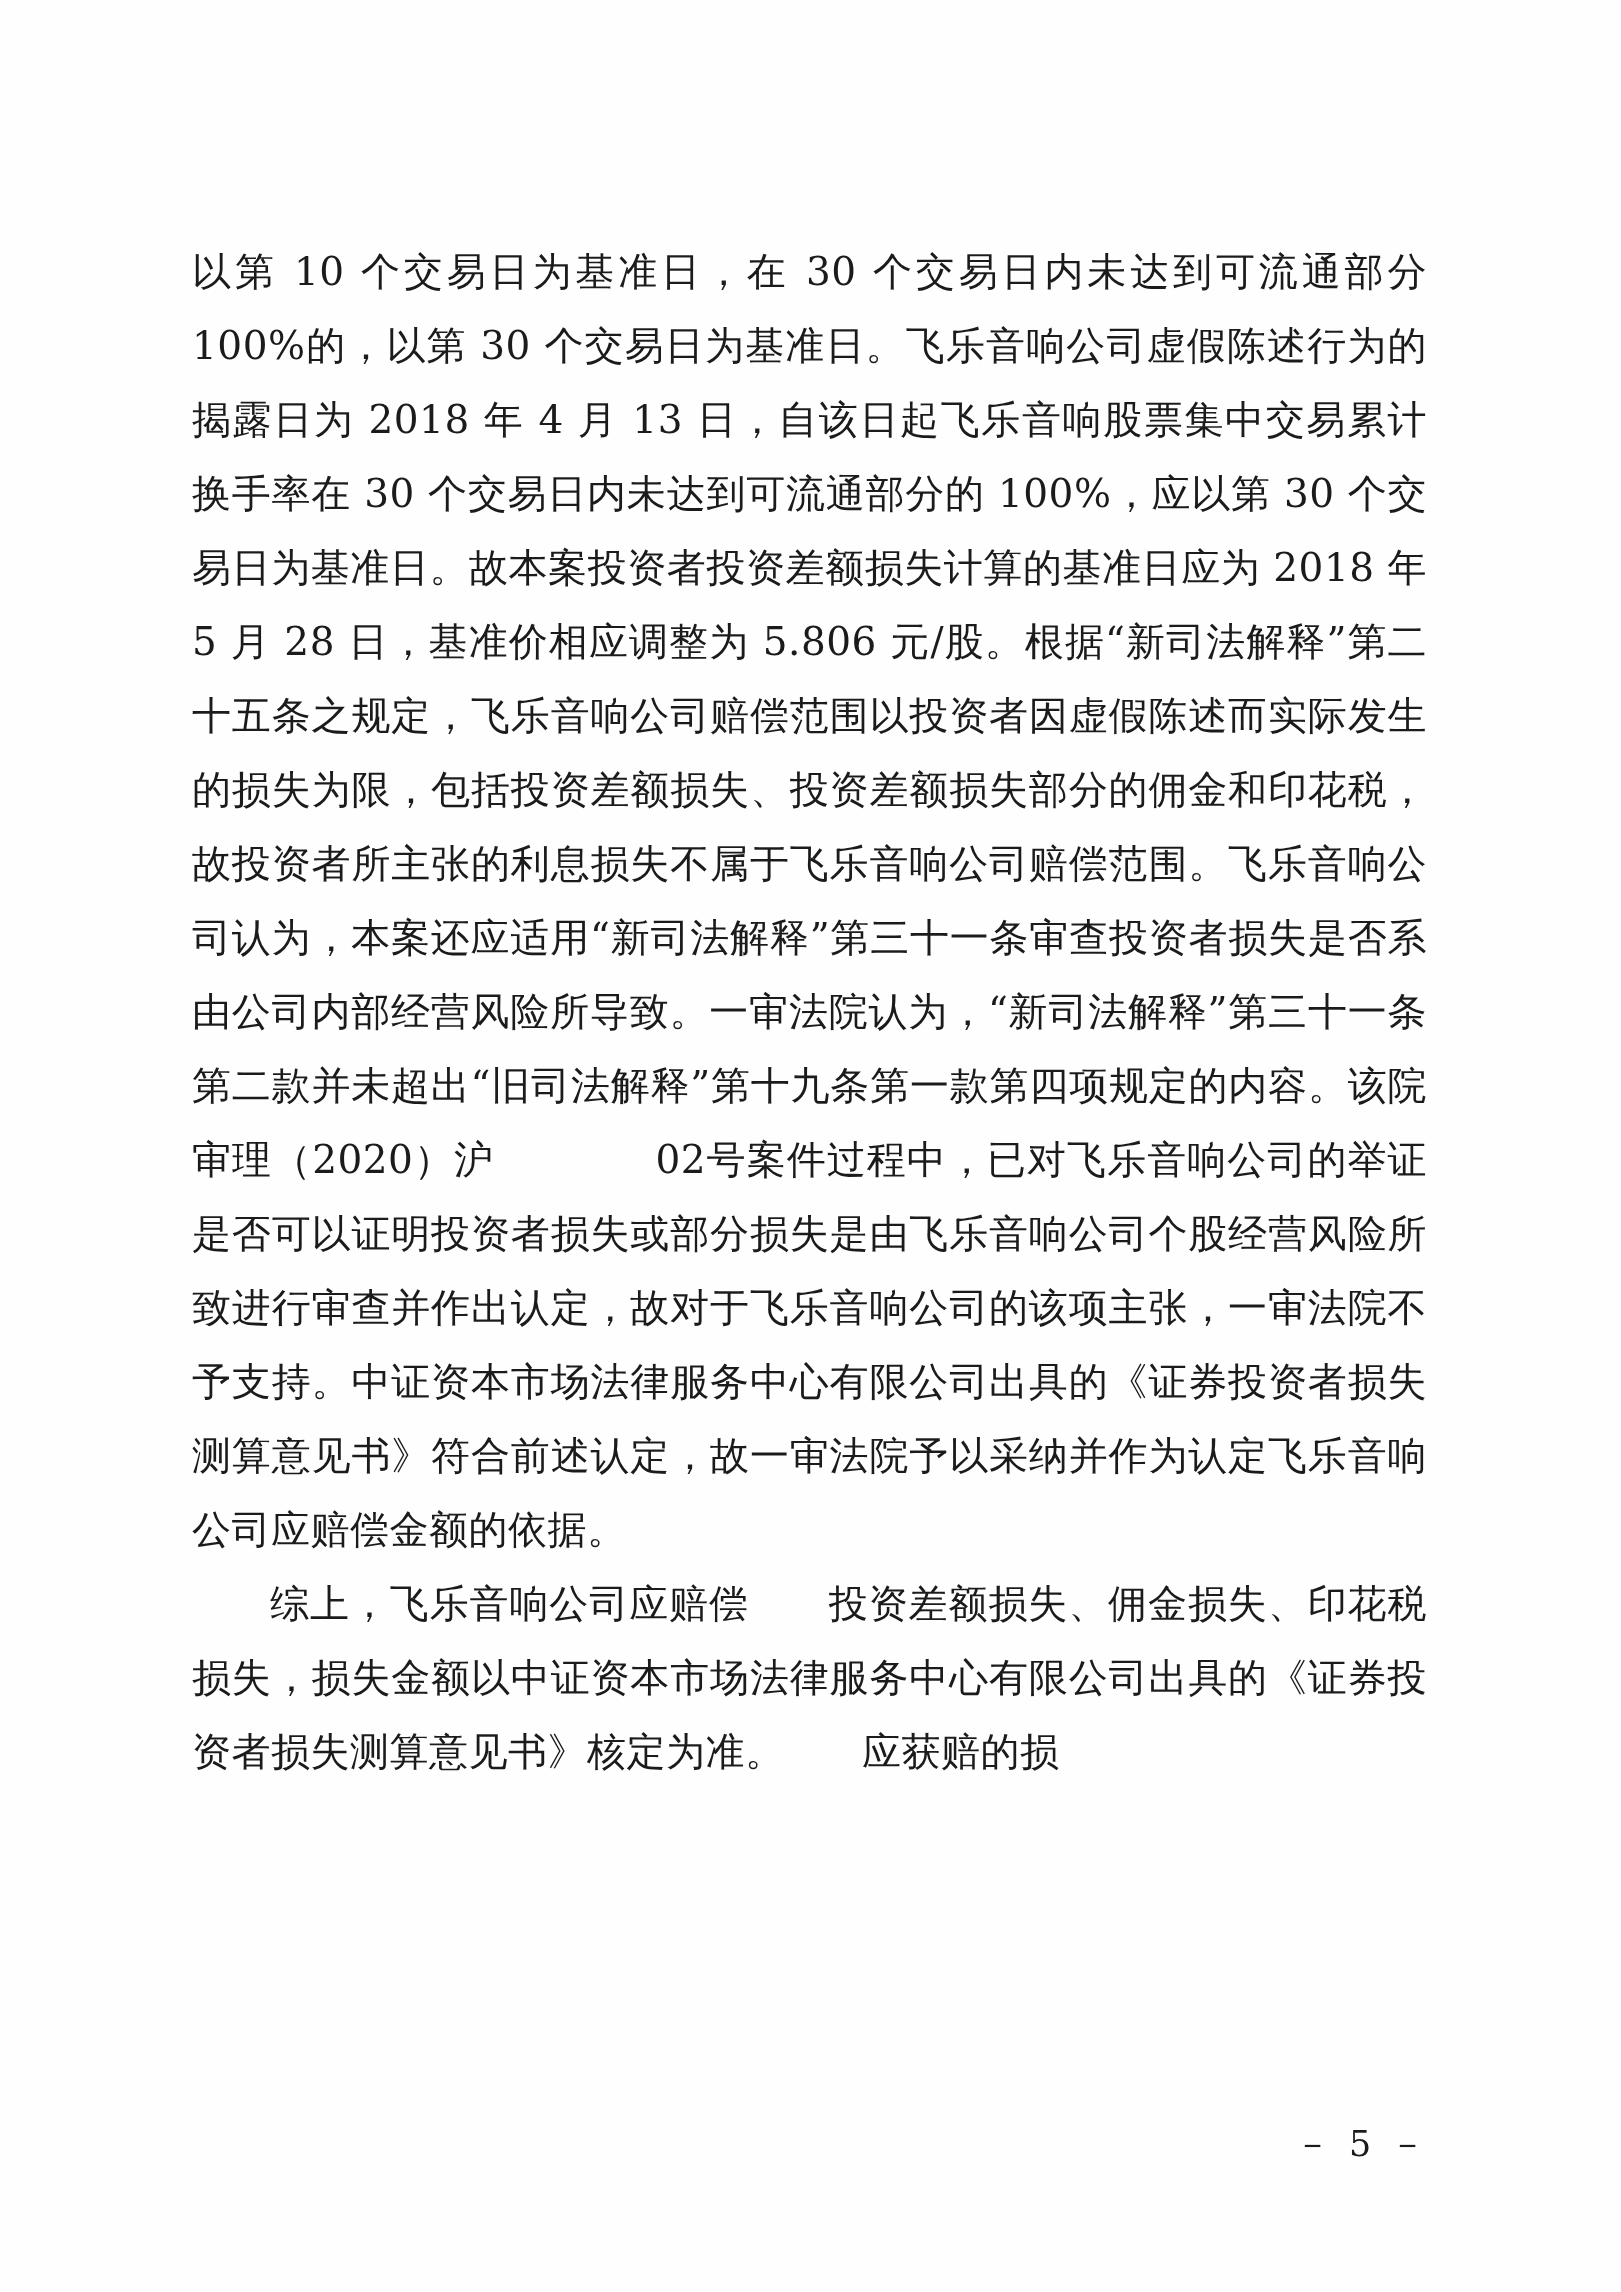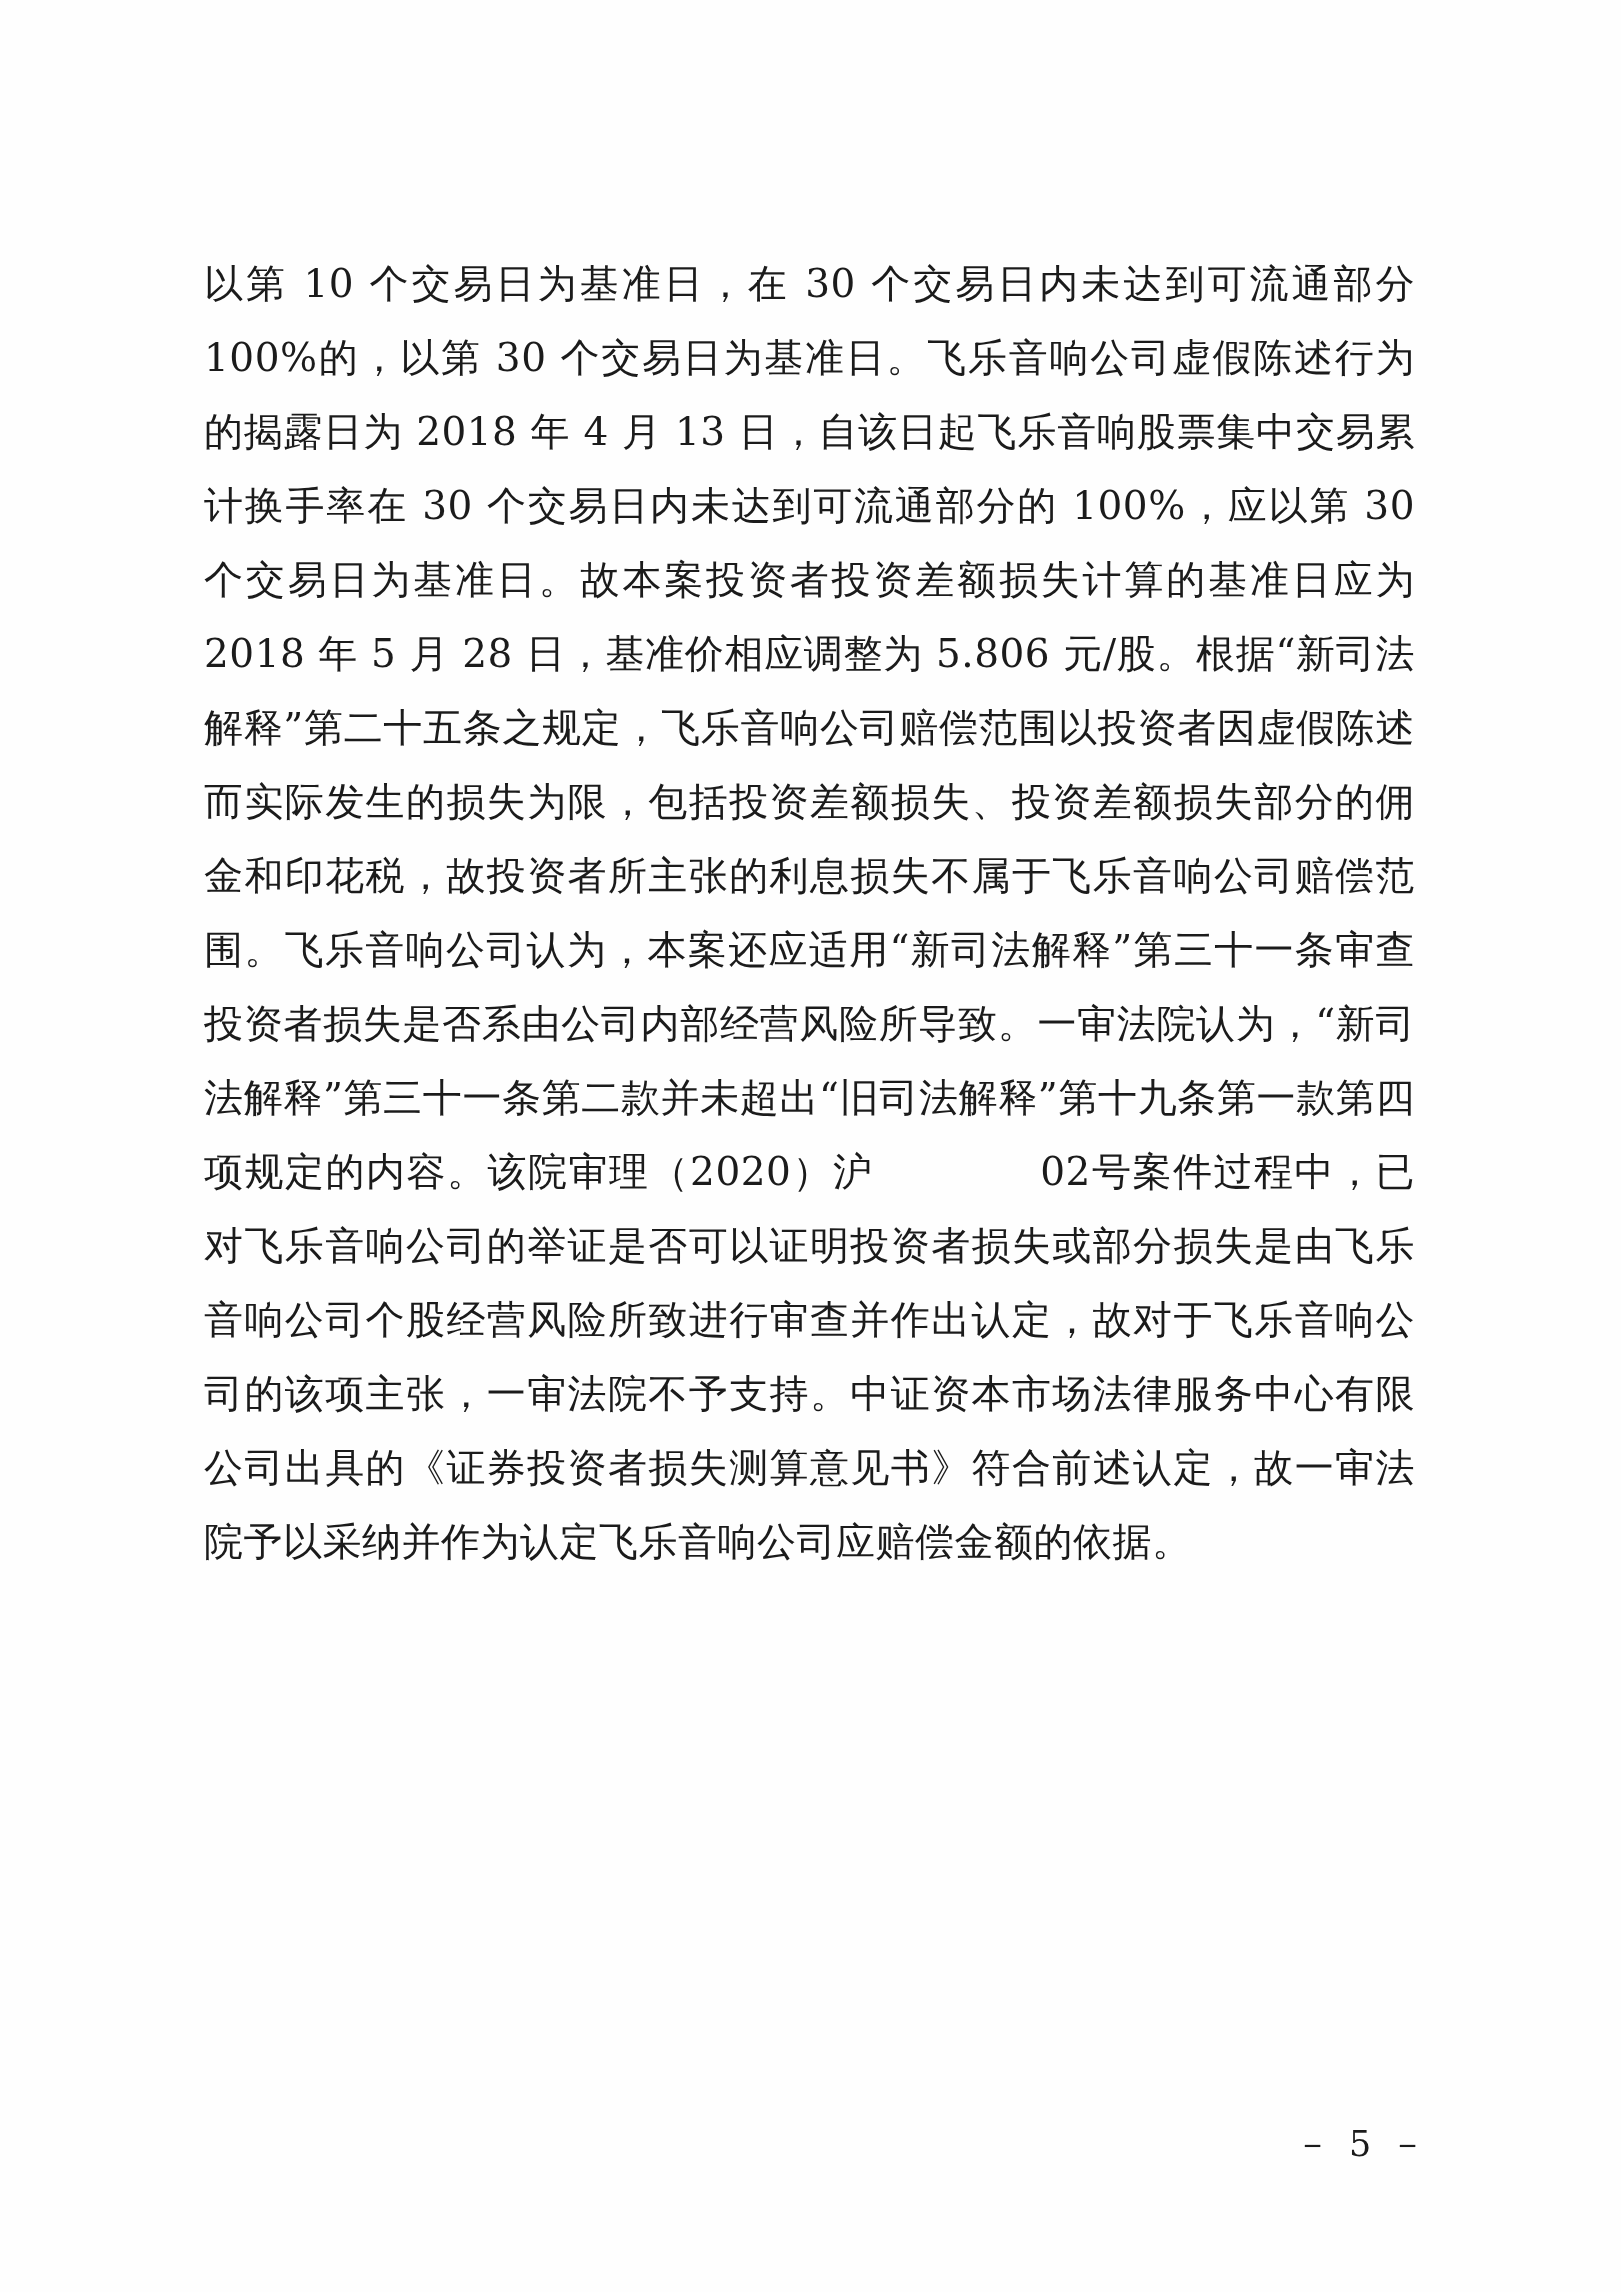--- a/index.html
+++ b/index.html
@@ -25,21 +25,21 @@
     width: 1235px;
   }
   .para {
     font-family: "DejaVu Serif", serif;
     font-size: 39px;
     line-height: 74px;
     color: #1b1b1b;
     text-align: justify;
     text-justify: inter-ideograph;
     letter-spacing: 0.5px;
-    margin: 12px;
+    margin: 0;
     white-space: pre-wrap;
   }
   .para + .para {
     margin-top: 0px;
   }
   .indent {
     text-indent: 78px;
   }
   .page-number {
     position: absolute;
@@ -51,18 +51,19 @@
     letter-spacing: 3.9px;
   }
 </style>
 </head>
 <body>
 
 <div class="page">
 
   <div class="content">
     <p class="para">以第 10 个交易日为基准日，在 30 个交易日内未达到可流通部分 100%的，以第 30 个交易日为基准日。飞乐音响公司虚假陈述行为的揭露日为 2018 年 4 月 13 日，自该日起飞乐音响股票集中交易累计换手率在 30 个交易日内未达到可流通部分的 100%，应以第 30 个交易日为基准日。故本案投资者投资差额损失计算的基准日应为 2018 年 5 月 28 日，基准价相应调整为 5.806 元/股。根据“新司法解释”第二十五条之规定，飞乐音响公司赔偿范围以投资者因虚假陈述而实际发生的损失为限，包括投资差额损失、投资差额损失部分的佣金和印花税，故投资者所主张的利息损失不属于飞乐音响公司赔偿范围。飞乐音响公司认为，本案还应适用“新司法解释”第三十一条审查投资者损失是否系由公司内部经营风险所导致。一审法院认为，“新司法解释”第三十一条第二款并未超出“旧司法解释”第十九条第一款第四项规定的内容。该院审理（2020）沪            02号案件过程中，已对飞乐音响公司的举证是否可以证明投资者损失或部分损失是由飞乐音响公司个股经营风险所致进行审查并作出认定，故对于飞乐音响公司的该项主张，一审法院不予支持。中证资本市场法律服务中心有限公司出具的《证券投资者损失测算意见书》符合前述认定，故一审法院予以采纳并作为认定飞乐音响公司应赔偿金额的依据。</p>
+    <p class="para indent">综上，飞乐音响公司应赔偿      投资差额损失、佣金损失、印花税损失，损失金额以中证资本市场法律服务中心有限公司出具的《证券投资者损失测算意见书》核定为准。      应获赔的损</p>
   </div>
 
   <div class="page-number">－ 5 －</div>
 
 </div>
 
 
 </body></html>

